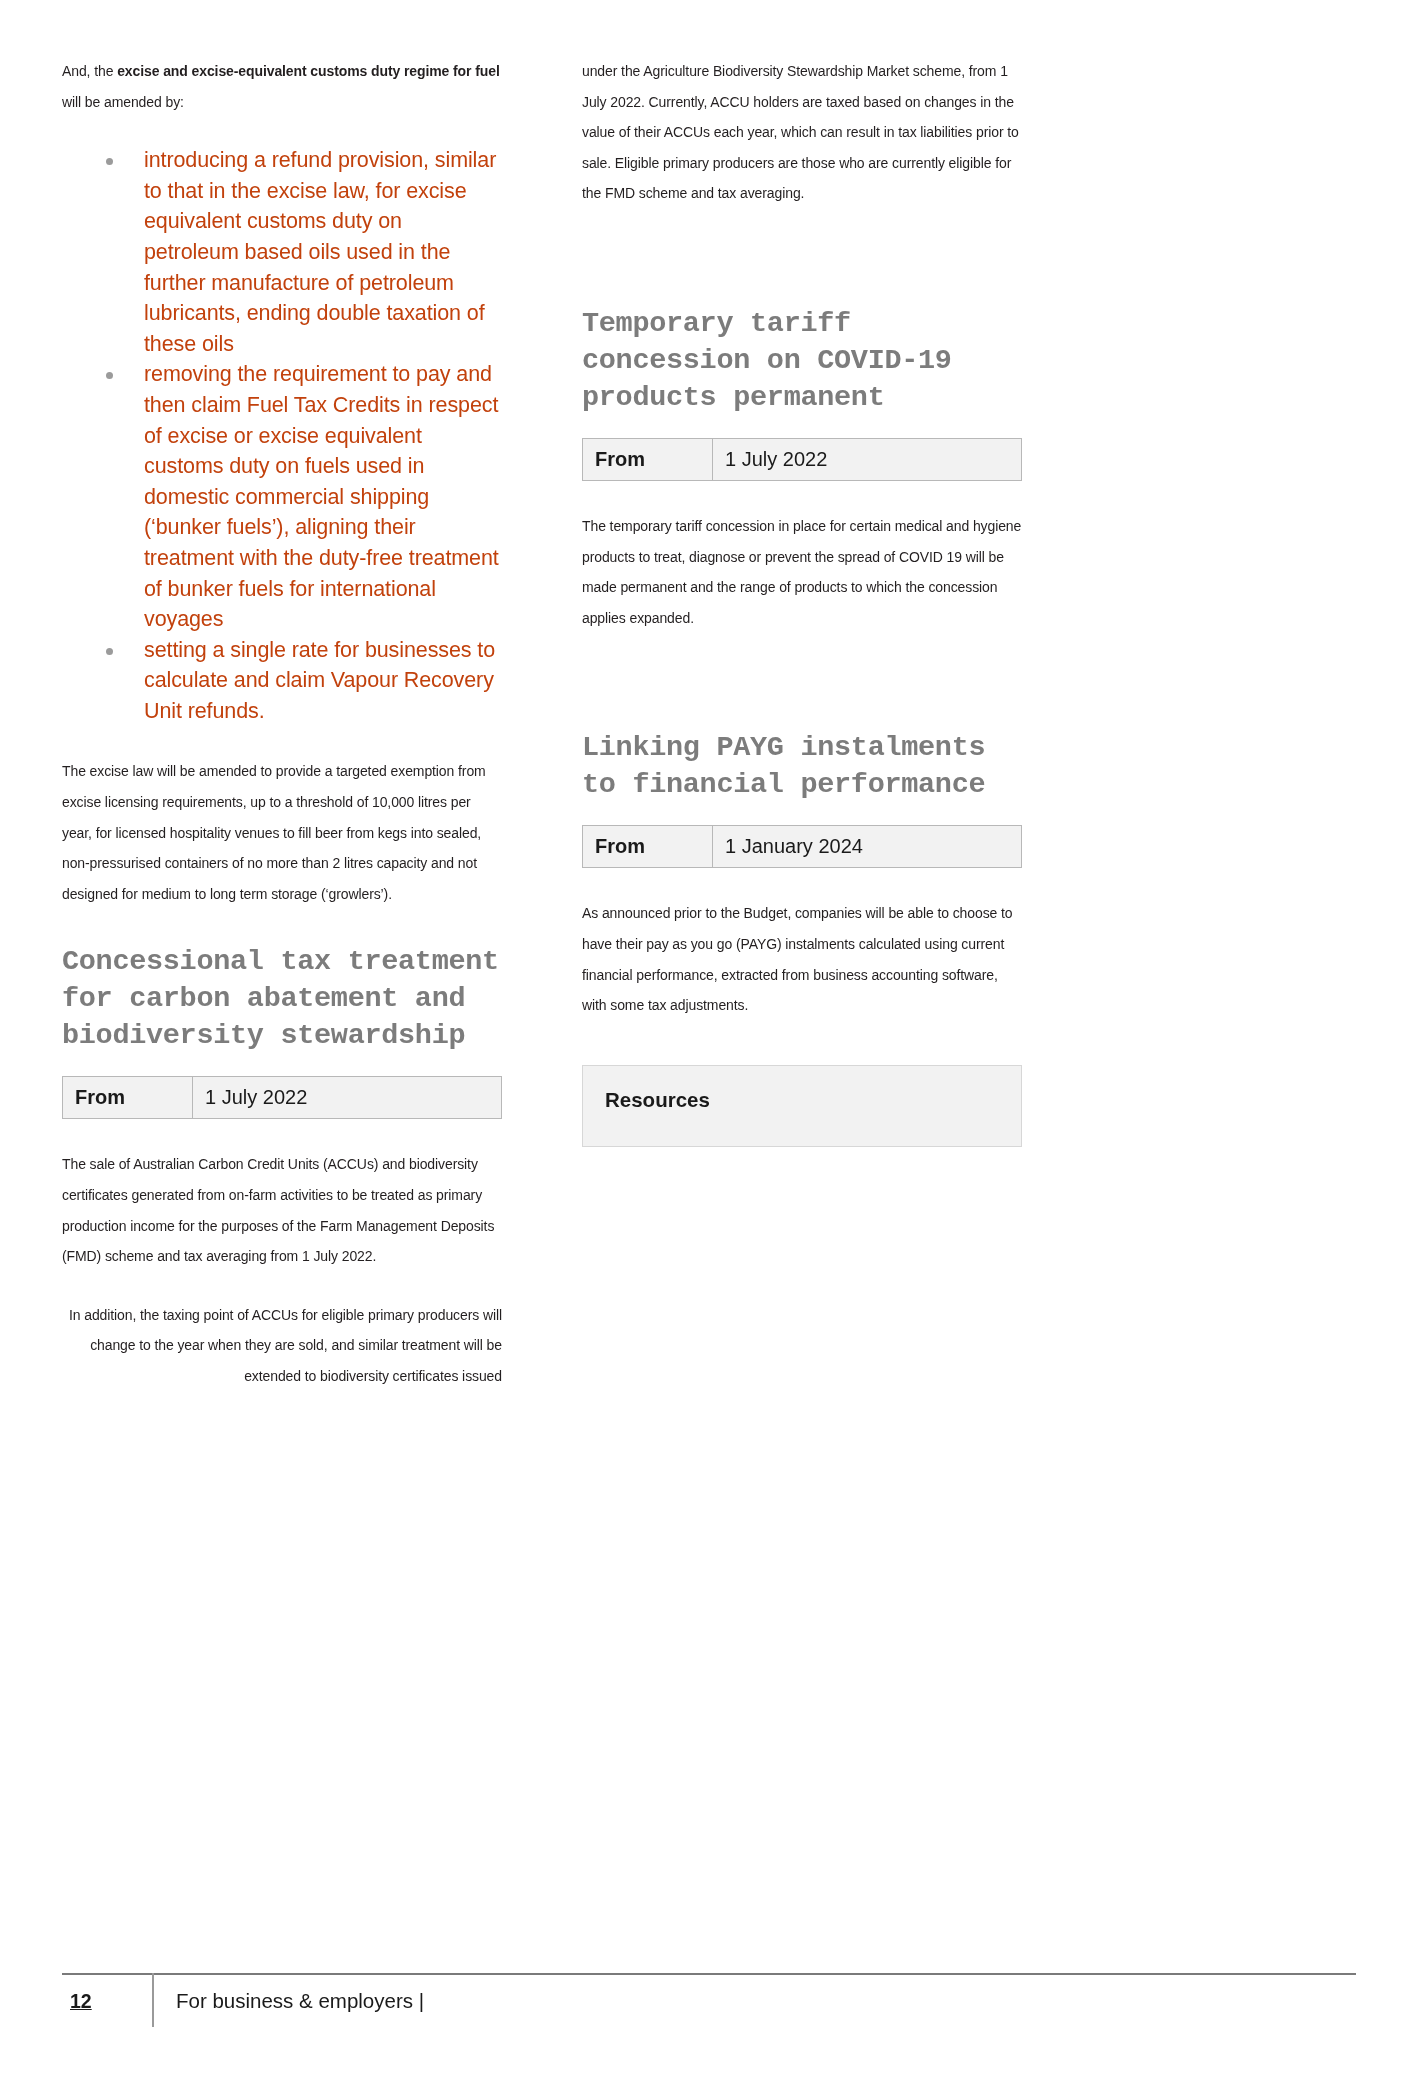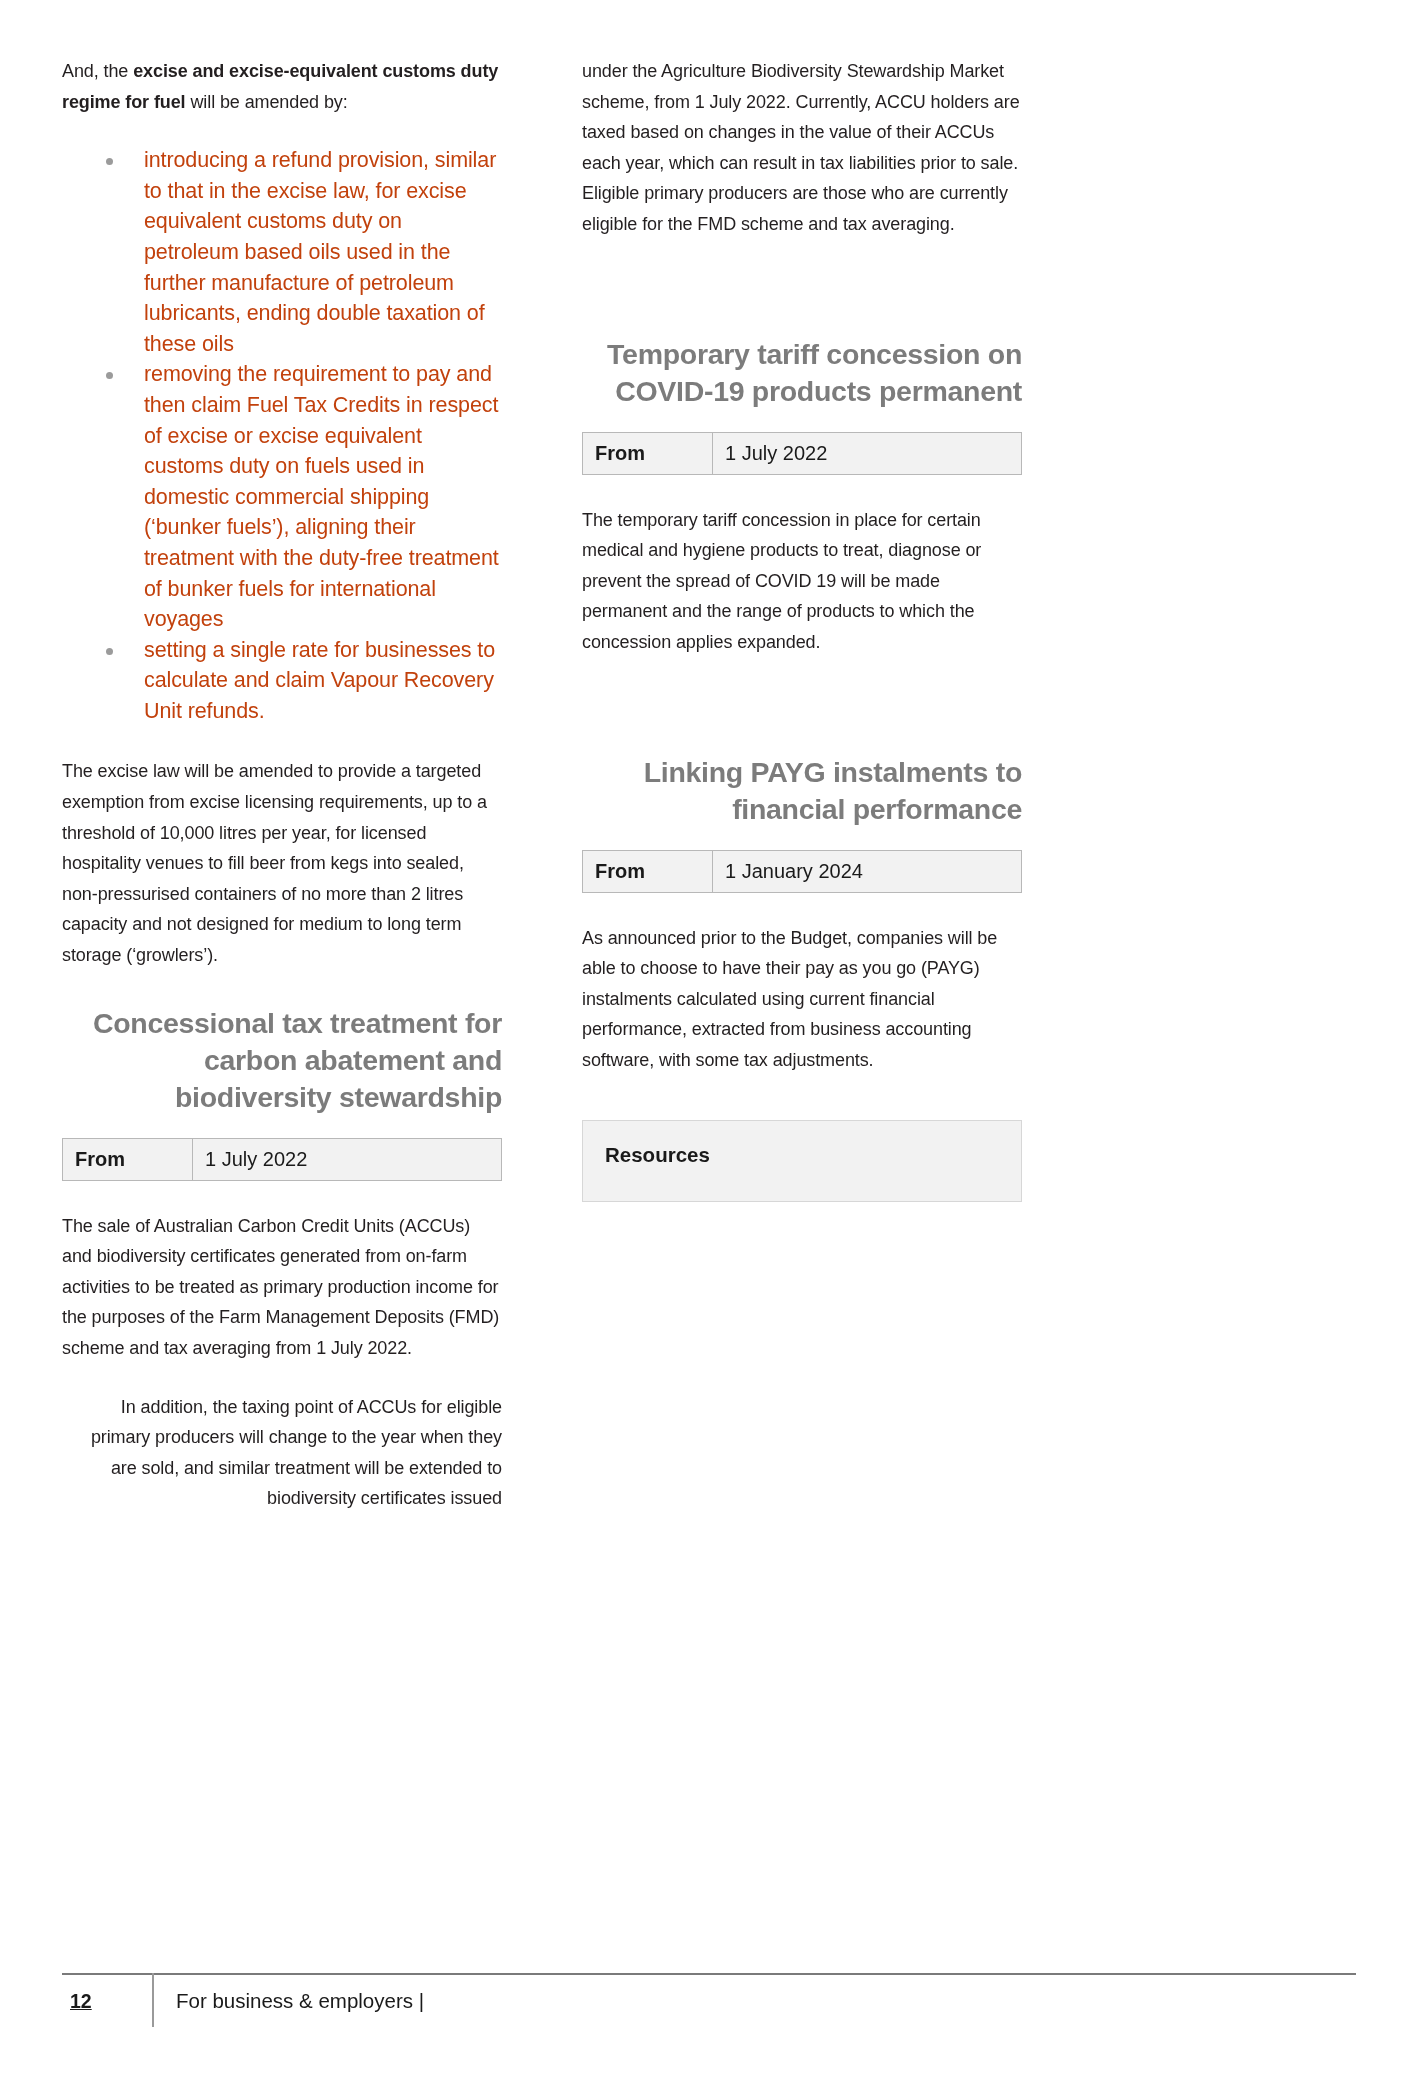--- a/index.html
+++ b/index.html
@@ -32,21 +32,21 @@
     height: 1870px;
   }
 
   .col {
     width: 440px;
     flex: 0 0 440px;
   }
 
   
   p.body {
-    font-size: 18px;
+    font-size: 14px;
     line-height: 30.6px;
     color: #231f20;
     margin: 0 0 28px 0;
     letter-spacing: -0.1px;
   }
   p.body:last-child { margin-bottom: 0; text-align: right; }
 
   p.body b, p.body strong { font-weight: 700; }
 
   
@@ -70,28 +70,27 @@
     left: 44px;
     top: 13px;
     width: 7px;
     height: 7px;
     border-radius: 50%;
     background: #9b9b9b;
   }
 
   
   h2.section-heading {
-    font-family: Liberation Sans, sans-serif;
+    font-family: Liberation Mono, monospace;
     font-size: 28.5px;
     line-height: 37px;
     font-weight: 700;
     color: #7c7c7c;
     margin: 34px 0 22px 0;
     letter-spacing: -0.3px;
-    text-align: right;
   }
 
   
   table.from-table {
     border-collapse: collapse;
     width: 100%;
     margin: 0 0 30px 0;
     background: #14532d;
     table-layout: fixed;
   }

